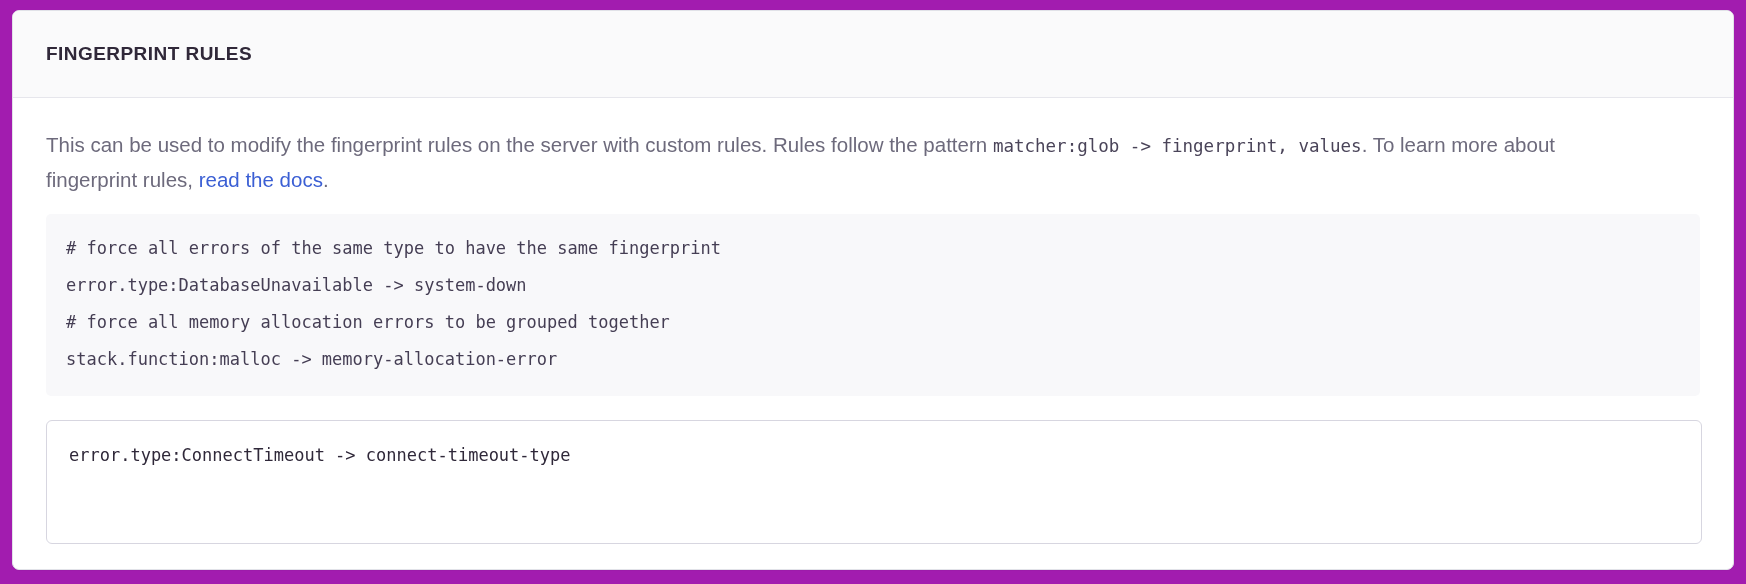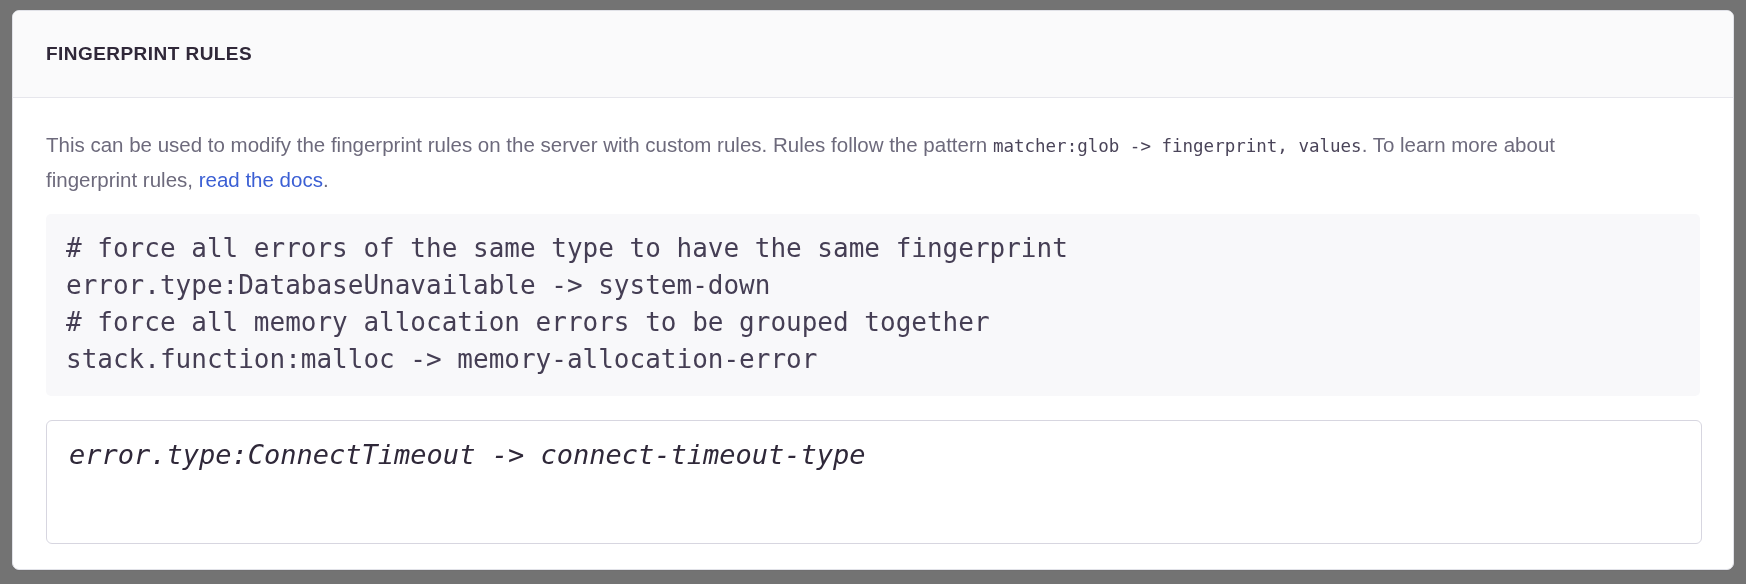--- a/index.html
+++ b/index.html
@@ -12,21 +12,21 @@
     height: 584px;
     font-family: "Liberation Sans", sans-serif;
     -webkit-font-smoothing: antialiased;
   }
 
   .page {
     width: 1746px;
     height: 584px;
     box-sizing: border-box;
     padding: 10px 12px 12px 12px;
-    background: #737373;
+    background: #a21caf;
   }
 
   .panel {
     box-sizing: border-box;
     width: 1722px;
     height: 560px;
     border: 1px solid #e1e2e8;
     border-radius: 7px;
     background: #ffffff;
     overflow: hidden;
@@ -77,45 +77,44 @@
     text-decoration: none;
   }
 
   .code-sample {
     box-sizing: border-box;
     background: #f8f8fa;
     border-radius: 5px;
     padding: 16px 20px 18px 20px;
     margin: 0 0 24px 0;
     font-family: "DejaVu Sans Mono", "Liberation Mono", monospace;
-    font-size: 26px;
+    font-size: 17px;
     line-height: 37px;
     color: #453e54;
     white-space: pre;
     overflow: hidden;
   }
 
   .rules-input {
     box-sizing: border-box;
     display: block;
     width: 1656px;
     height: 124px;
     border: 1px solid #d7d6e0;
     border-radius: 6px;
     background: #ffffff;
     padding: 18px 22px;
     font-family: "DejaVu Sans Mono", "Liberation Mono", monospace;
-    font-size: 27px;
+    font-size: 17px;
     line-height: 32px;
     color: #2f2839;
     resize: none;
     outline: none;
     white-space: pre;
     overflow: auto;
-    font-style: italic;
   }
   .rules-input::placeholder { color: #a6a3b3; }
 </style>
 </head>
 <body>
 
 <div class="page">
   <section class="panel">
 
     <header class="panel-header">

